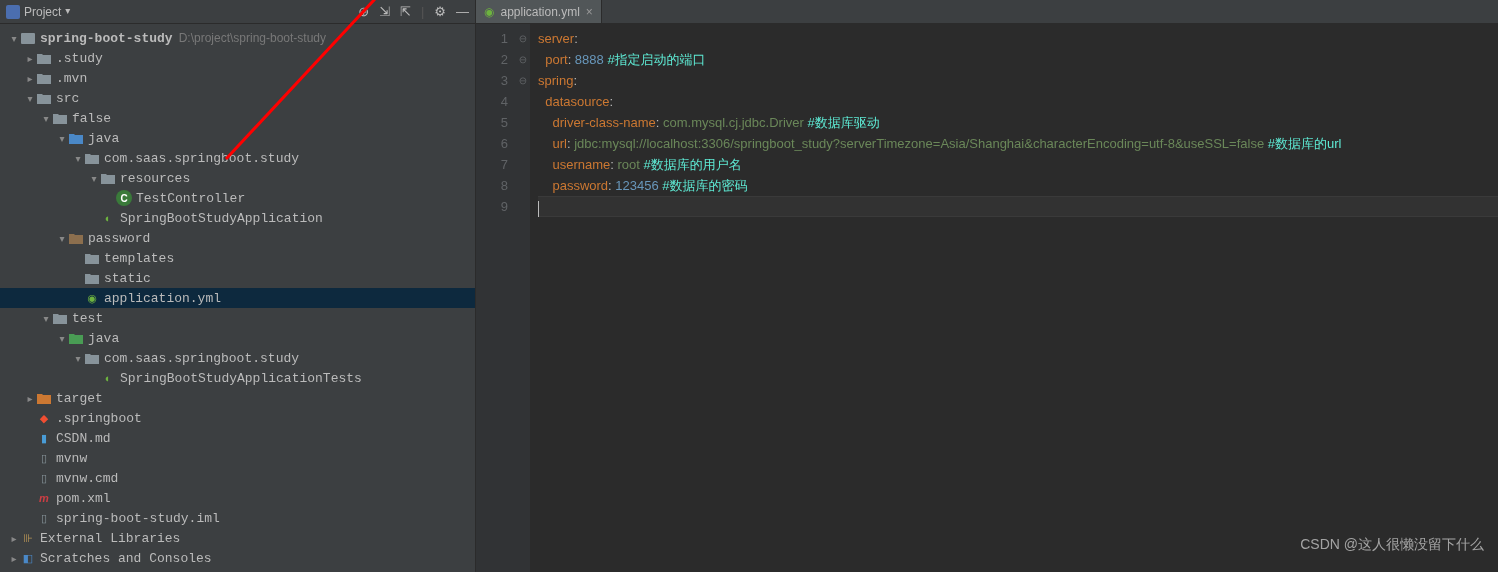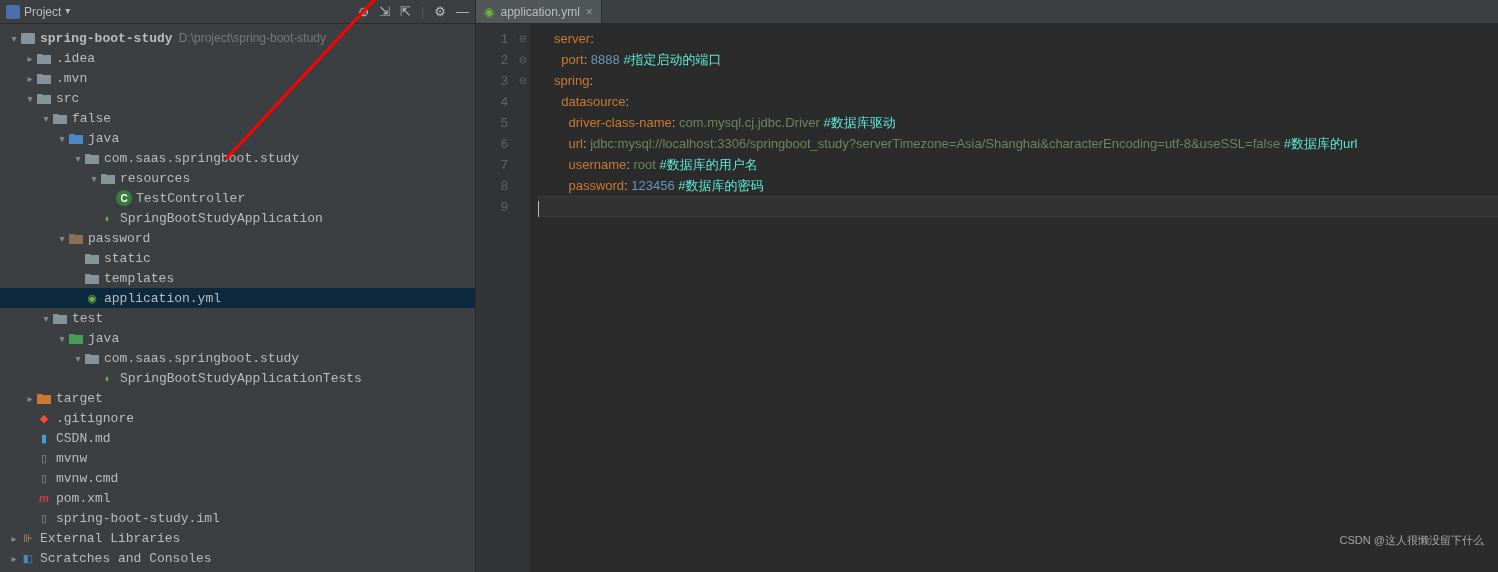--- a/index.html
+++ b/index.html
@@ -33,27 +33,27 @@
 .path { color:#787878; margin-left:6px; font-size:12px; }
 .editor { flex:1; display:flex; flex-direction:column; background:#2b2b2b; }
 .tabs { height:24px; background:#3c3f41; display:flex; align-items:flex-end; border-bottom:1px solid #2b2b2b; }
 .tab { height:24px; background:#515658; display:flex; align-items:center; padding:0 8px; gap:6px; font-size:12px; border-top:1px solid #2b2b2b; border-right:1px solid #2b2b2b; }
 .tab .close { font-size:12px; color:#999; cursor:pointer; }
 .code-area { flex:1; display:flex; font-family:"Consolas","Courier New",monospace; font-size:13px; position:relative; }
 .gutter { width:40px; background:#313335; text-align:right; padding:4px 8px 0 0; color:#606366; line-height:21px; }
 .fold-gutter { width:14px; background:#313335; padding-top:4px; line-height:21px; font-size:10px; color:#606366; text-align:center; }
 .code { flex:1; padding:4px 0 0 8px; line-height:21px; white-space:pre; overflow:hidden; }
 .code-line { height:21px; }
-.key { color:#cc7832;margin-left:16px; }
+.key { color:#cc7832; }
 .val { color:#6a8759; }
 .num { color:#6897bb; }
 .comment { color:#5eead4; }
 .cursor-line { background:#323232; border:1px solid #3a3a3a; border-left:none; border-right:none; }
 .cursor { display:inline-block; width:1px; height:16px; background:#bbbbbb; vertical-align:middle; }
-.watermark { position:fixed; bottom:24px; right:14px; color:#ccc; font-size:11px; opacity:.75; }
+.watermark { position:fixed; bottom:18px; right:14px; color:#ccc; font-size:14px; opacity:.75; }
 .arrow-svg { position:absolute; pointer-events:none; z-index:10; }
 </style>
 </head>
 <body>
 
 <div class="sidebar">
   <div class="sidebar-header">
     <div class="title-wrap">
       <span class="proj-icon"></span>
       <span class="title">Project</span>
@@ -81,21 +81,21 @@
         <span class="path">D:\project\spring-boot-study</span>
       </div>
     <div class="tree-row">
         <span class="indent" style="width:24px"></span>
         <span class="arrow">▸</span>
         <span class="icon folder-icon">
           <svg width="14" height="12" viewBox="0 0 14 12">
             <path d="M0 2h5l1 1h8v9H0z"></path>
           </svg>
         </span>
-        <span class="label">.idea</span>
+        <span class="label">.study</span>
       </div>
     <div class="tree-row">
         <span class="indent" style="width:24px"></span>
         <span class="arrow">▸</span>
         <span class="icon folder-icon">
           <svg width="14" height="12" viewBox="0 0 14 12">
             <path d="M0 2h5l1 1h8v9H0z"></path>
           </svg>
         </span>
         <span class="label">.mvn</span>
@@ -170,30 +170,30 @@
         </span>
         <span class="label">password</span>
       </div>
     <div class="tree-row">
         <span class="indent" style="width:84px"></span>
         <span class="icon folder-icon">
           <svg width="14" height="12" viewBox="0 0 14 12">
             <path d="M0 2h5l1 1h8v9H0z"></path>
           </svg>
         </span>
+        <span class="label">templates</span>
+      </div>
+    <div class="tree-row">
+        <span class="indent" style="width:84px"></span>
+        <span class="icon folder-icon">
+          <svg width="14" height="12" viewBox="0 0 14 12">
+            <path d="M0 2h5l1 1h8v9H0z"></path>
+          </svg>
+        </span>
         <span class="label">static</span>
-      </div>
-    <div class="tree-row">
-        <span class="indent" style="width:84px"></span>
-        <span class="icon folder-icon">
-          <svg width="14" height="12" viewBox="0 0 14 12">
-            <path d="M0 2h5l1 1h8v9H0z"></path>
-          </svg>
-        </span>
-        <span class="label">templates</span>
       </div>
     <div class="tree-row selected">
         <span class="indent" style="width:84px"></span>
         <span class="icon spring-icon">◉</span>
         <span class="label">application.yml</span>
       </div>
     <div class="tree-row">
         <span class="indent" style="width:40px"></span>
         <span class="arrow">▾</span>
         <span class="icon folder-icon">
@@ -234,21 +234,21 @@
         <span class="icon folder-orange-icon">
           <svg width="14" height="12" viewBox="0 0 14 12">
             <path d="M0 2h5l1 1h8v9H0z"></path>
           </svg>
         </span>
         <span class="label">target</span>
       </div>
     <div class="tree-row">
         <span class="indent" style="width:36px"></span>
         <span class="icon git-icon">◆</span>
-        <span class="label">.gitignore</span>
+        <span class="label">.springboot</span>
       </div>
     <div class="tree-row">
         <span class="indent" style="width:36px"></span>
         <span class="icon md-icon">▮</span>
         <span class="label">CSDN.md</span>
       </div>
     <div class="tree-row">
         <span class="indent" style="width:36px"></span>
         <span class="icon file-icon">▯</span>
         <span class="label">mvnw</span>

